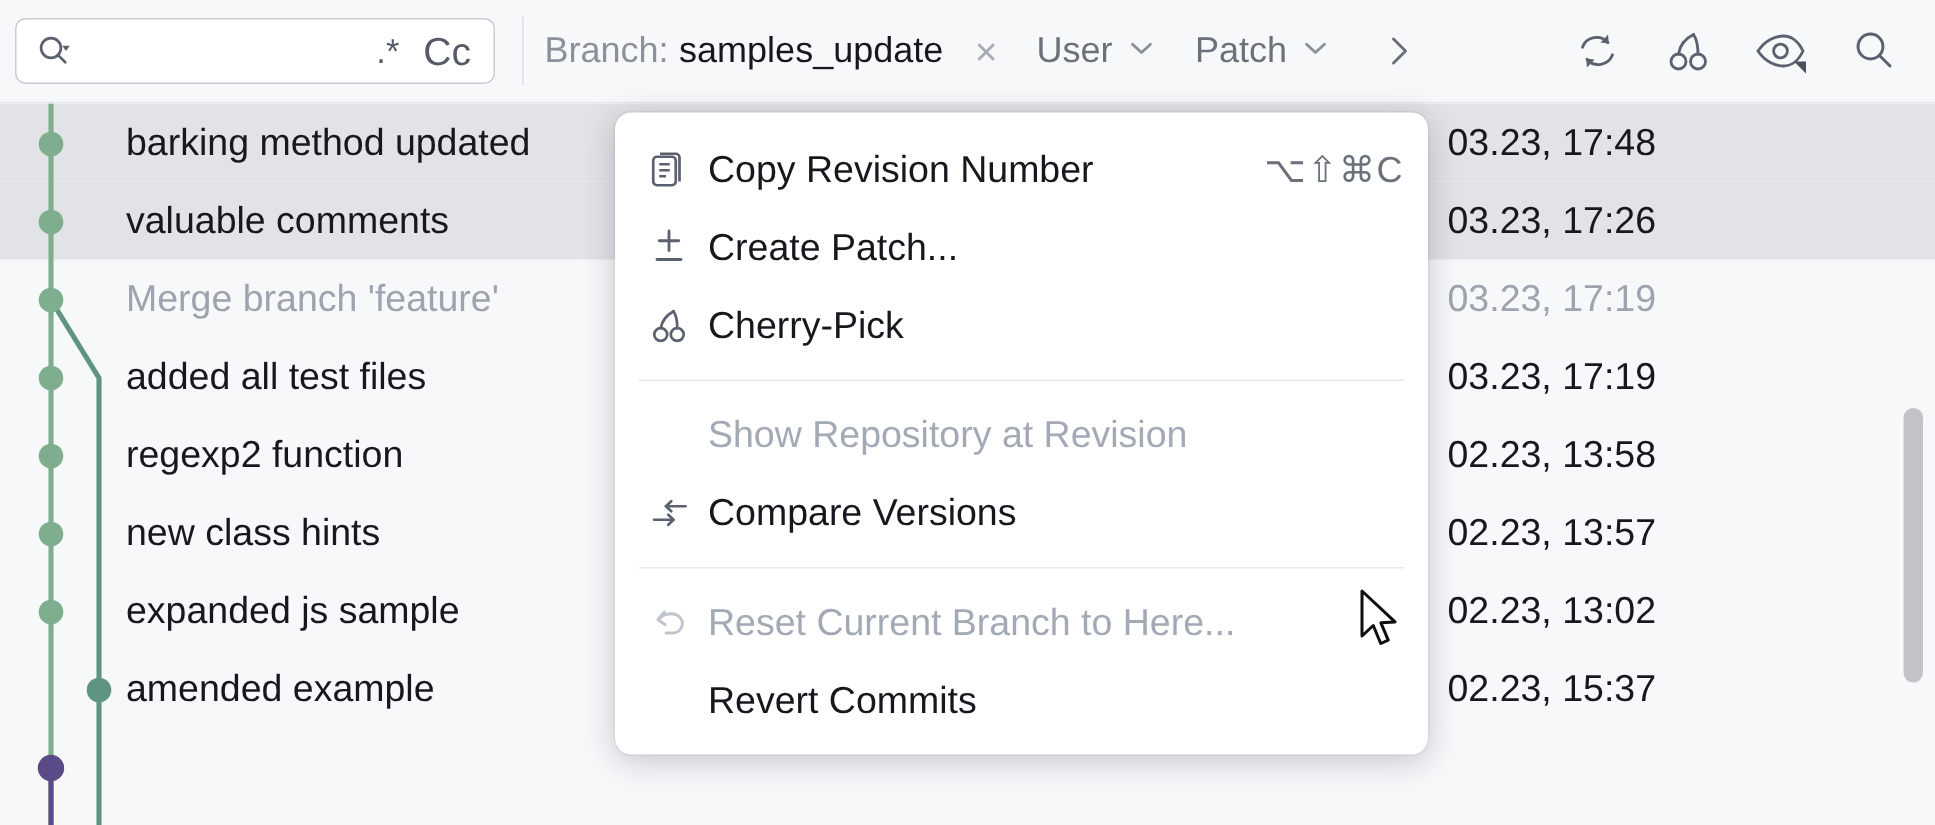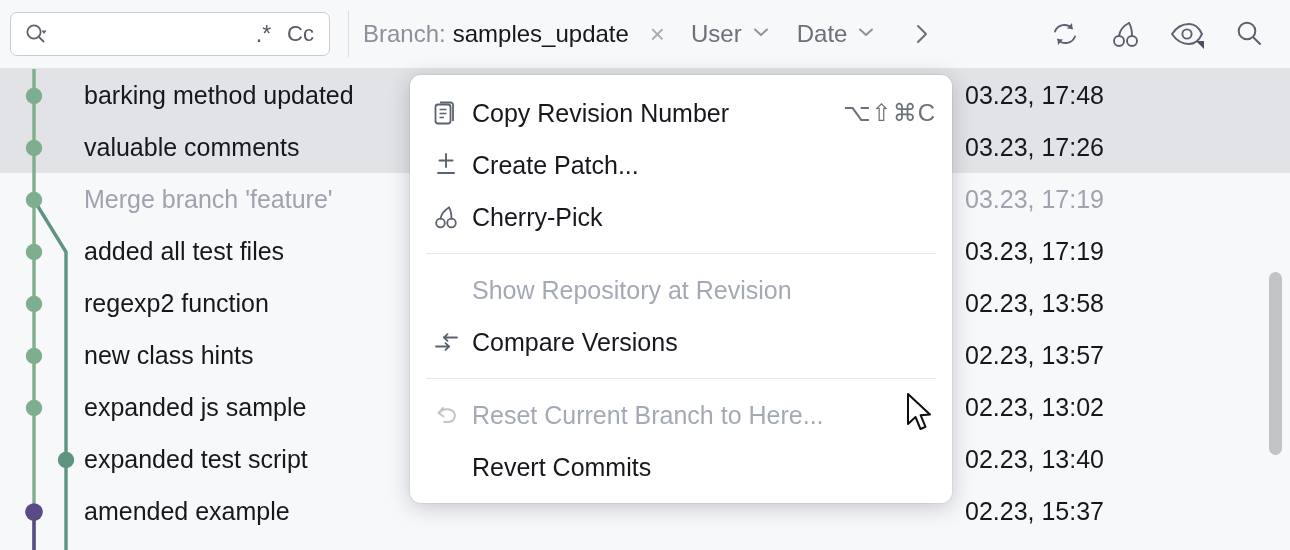--- a/index.html
+++ b/index.html
@@ -24,21 +24,21 @@
     display:flex; align-items:center; padding:0 10px 0 12px; gap:6px;
   }
   .search-magnifier{ display:flex; align-items:center; gap:1px; flex:0 0 auto; }
   .search-input{
     flex:1 1 auto; border:0; outline:0; background:transparent;
     font-family:"Liberation Sans",sans-serif; font-size:19px; color:#1f1f24;
     height:30px; min-width:10px;
   }
   .search-input::placeholder{ color:#a3a7b0; }
   .regex-toggle,.case-toggle{
-    flex:0 0 auto; color:#555a66; font-size:22px; line-height:1;
+    flex:0 0 auto; color:#555a66; font-size:26px; line-height:1;
     padding:2px 5px; border-radius:4px; cursor:default; letter-spacing:0px;
   }
   .regex-toggle{ font-size:23px; }
   .tb-sep{
     width:1px; height:46px; background:#dcdee3; margin:0 14px 0 18px; flex:0 0 auto;
   }
   .filter{
     display:flex; align-items:center; gap:7px; flex:0 0 auto;
     font-size:24px; cursor:default; white-space:nowrap;
   }
@@ -149,21 +149,21 @@
   <div class="filter-group">
     <span class="filter-plain">User</span>
     <span class="chev">
       <svg width="20" height="20" viewBox="0 0 20 20" fill="none">
         <path d="M4 7.5 L10 13 L16 7.5" stroke="#8b909b" stroke-width="1.9" stroke-linecap="round" stroke-linejoin="round"></path>
       </svg>
     </span>
   </div>
 
   <div class="filter-group">
-    <span class="filter-plain">Date</span>
+    <span class="filter-plain">Patch</span>
     <span class="chev">
       <svg width="20" height="20" viewBox="0 0 20 20" fill="none">
         <path d="M4 7.5 L10 13 L16 7.5" stroke="#8b909b" stroke-width="1.9" stroke-linecap="round" stroke-linejoin="round"></path>
       </svg>
     </span>
   </div>
 
   <div class="tb-more">
     <svg width="24" height="28" viewBox="0 0 24 28" fill="none">
       <path d="M8 6 L16 14 L8 22" stroke="#6b707b" stroke-width="2" stroke-linecap="round" stroke-linejoin="round"></path>
@@ -228,24 +228,20 @@
         </div>
         <div class="row">
           <div class="subject">new class hints</div>
           <div class="date">02.23, 13:57</div>
         </div>
         <div class="row">
           <div class="subject">expanded js sample</div>
           <div class="date">02.23, 13:02</div>
         </div>
         <div class="row">
-          <div class="subject">expanded test script</div>
-          <div class="date">02.23, 13:40</div>
-        </div>
-        <div class="row">
           <div class="subject">amended example</div>
           <div class="date">02.23, 15:37</div>
         </div>
       </div>
 
   <svg class="graph" viewBox="0 0 120 481" preserveAspectRatio="none">
 
     <line x1="34" y1="-5" x2="34" y2="486" stroke="#7fae8e" stroke-width="3.4"></line>
 
     <path d="M34 131 L66 183 L66 486" stroke="#5f9480" stroke-width="3.4" fill="none"></path>

